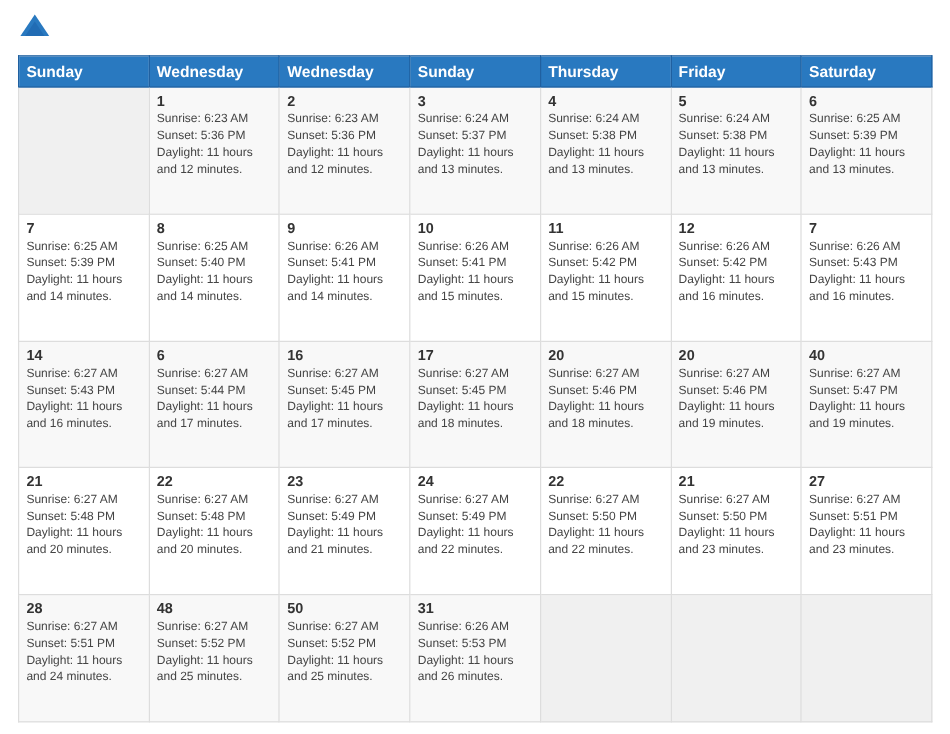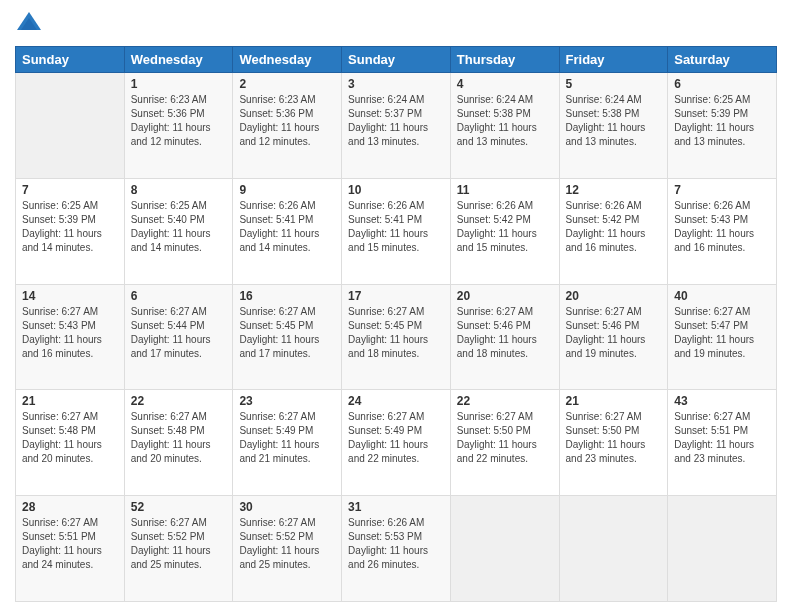--- a/index.html
+++ b/index.html
@@ -323,44 +323,44 @@
 and 22 minutes.</div>
           </td>
           <td>
             <span class="day-num">21</span>
             <div class="day-info" style="white-space: pre-line;">Sunrise: 6:27 AM
 Sunset: 5:50 PM
 Daylight: 11 hours
 and 23 minutes.</div>
           </td>
           <td>
-            <span class="day-num">43</span>
+            <span class="day-num">27</span>
             <div class="day-info" style="white-space: pre-line;">Sunrise: 6:27 AM
 Sunset: 5:51 PM
 Daylight: 11 hours
 and 23 minutes.</div>
           </td>
         </tr>
         <tr>
           <td>
             <span class="day-num">28</span>
             <div class="day-info" style="white-space: pre-line;">Sunrise: 6:27 AM
 Sunset: 5:51 PM
 Daylight: 11 hours
 and 24 minutes.</div>
           </td>
           <td>
-            <span class="day-num">52</span>
+            <span class="day-num">48</span>
             <div class="day-info" style="white-space: pre-line;">Sunrise: 6:27 AM
 Sunset: 5:52 PM
 Daylight: 11 hours
 and 25 minutes.</div>
           </td>
           <td>
-            <span class="day-num">30</span>
+            <span class="day-num">50</span>
             <div class="day-info" style="white-space: pre-line;">Sunrise: 6:27 AM
 Sunset: 5:52 PM
 Daylight: 11 hours
 and 25 minutes.</div>
           </td>
           <td>
             <span class="day-num">31</span>
             <div class="day-info" style="white-space: pre-line;">Sunrise: 6:26 AM
 Sunset: 5:53 PM
 Daylight: 11 hours

